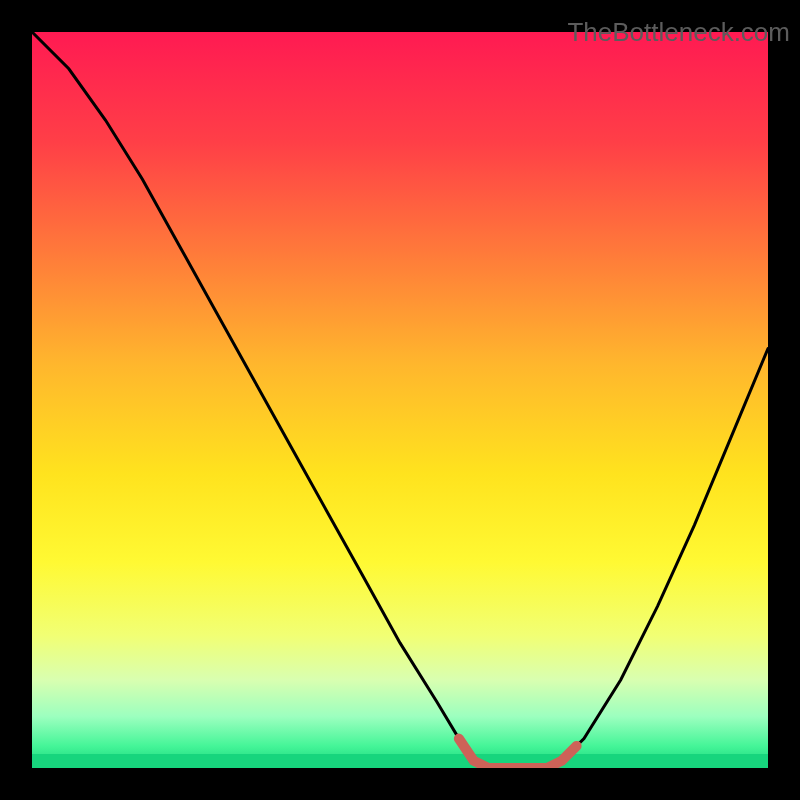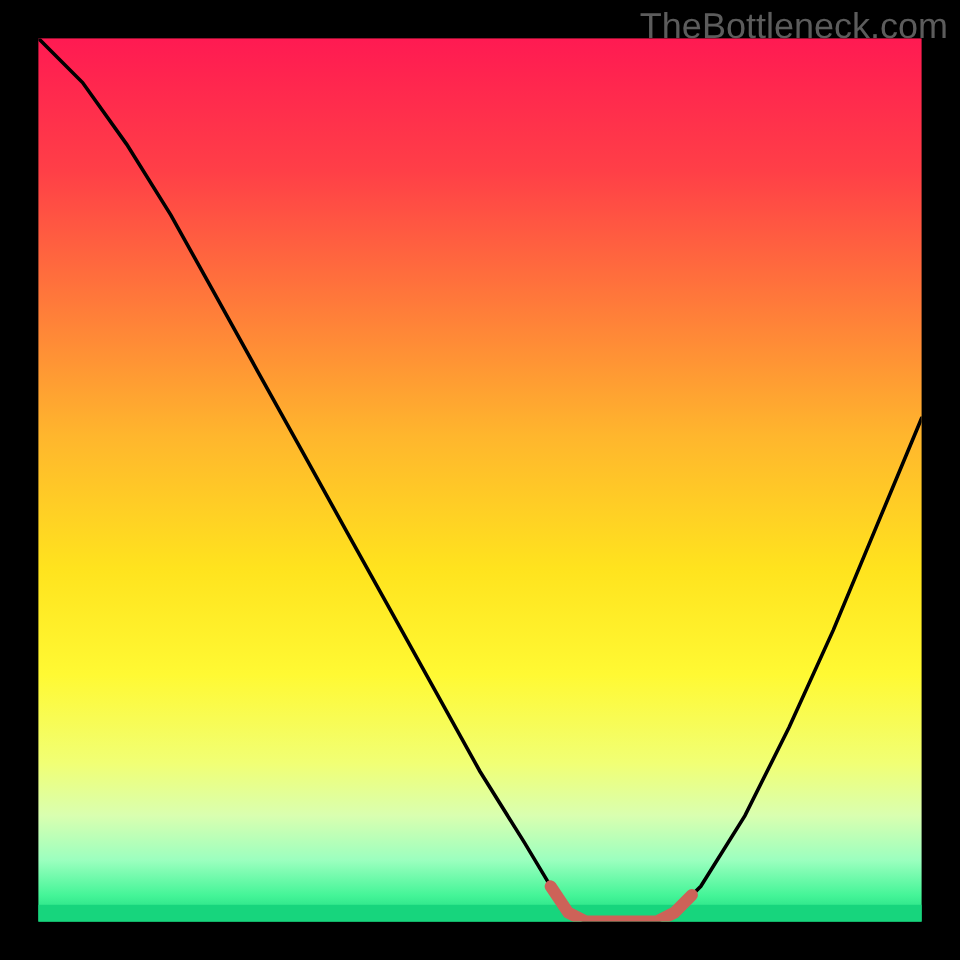--- a/index.html
+++ b/index.html
@@ -12,24 +12,24 @@
     font-family: Arial, Helvetica, sans-serif;
   }
   .frame {
     position: relative;
     width: 800px;
     height: 800px;
     background: #000;
   }
   .watermark {
     position: absolute;
-    top: 6px;
+    top: 17px;
     right: 10px;
     color: #5c5c5c;
-    font-size: 30px;
+    font-size: 26px;
     z-index: 10;
   }
   svg.chart {
     position: absolute;
     left: 0;
     top: 0;
     width: 800px;
     height: 800px;
   }
 </style>

